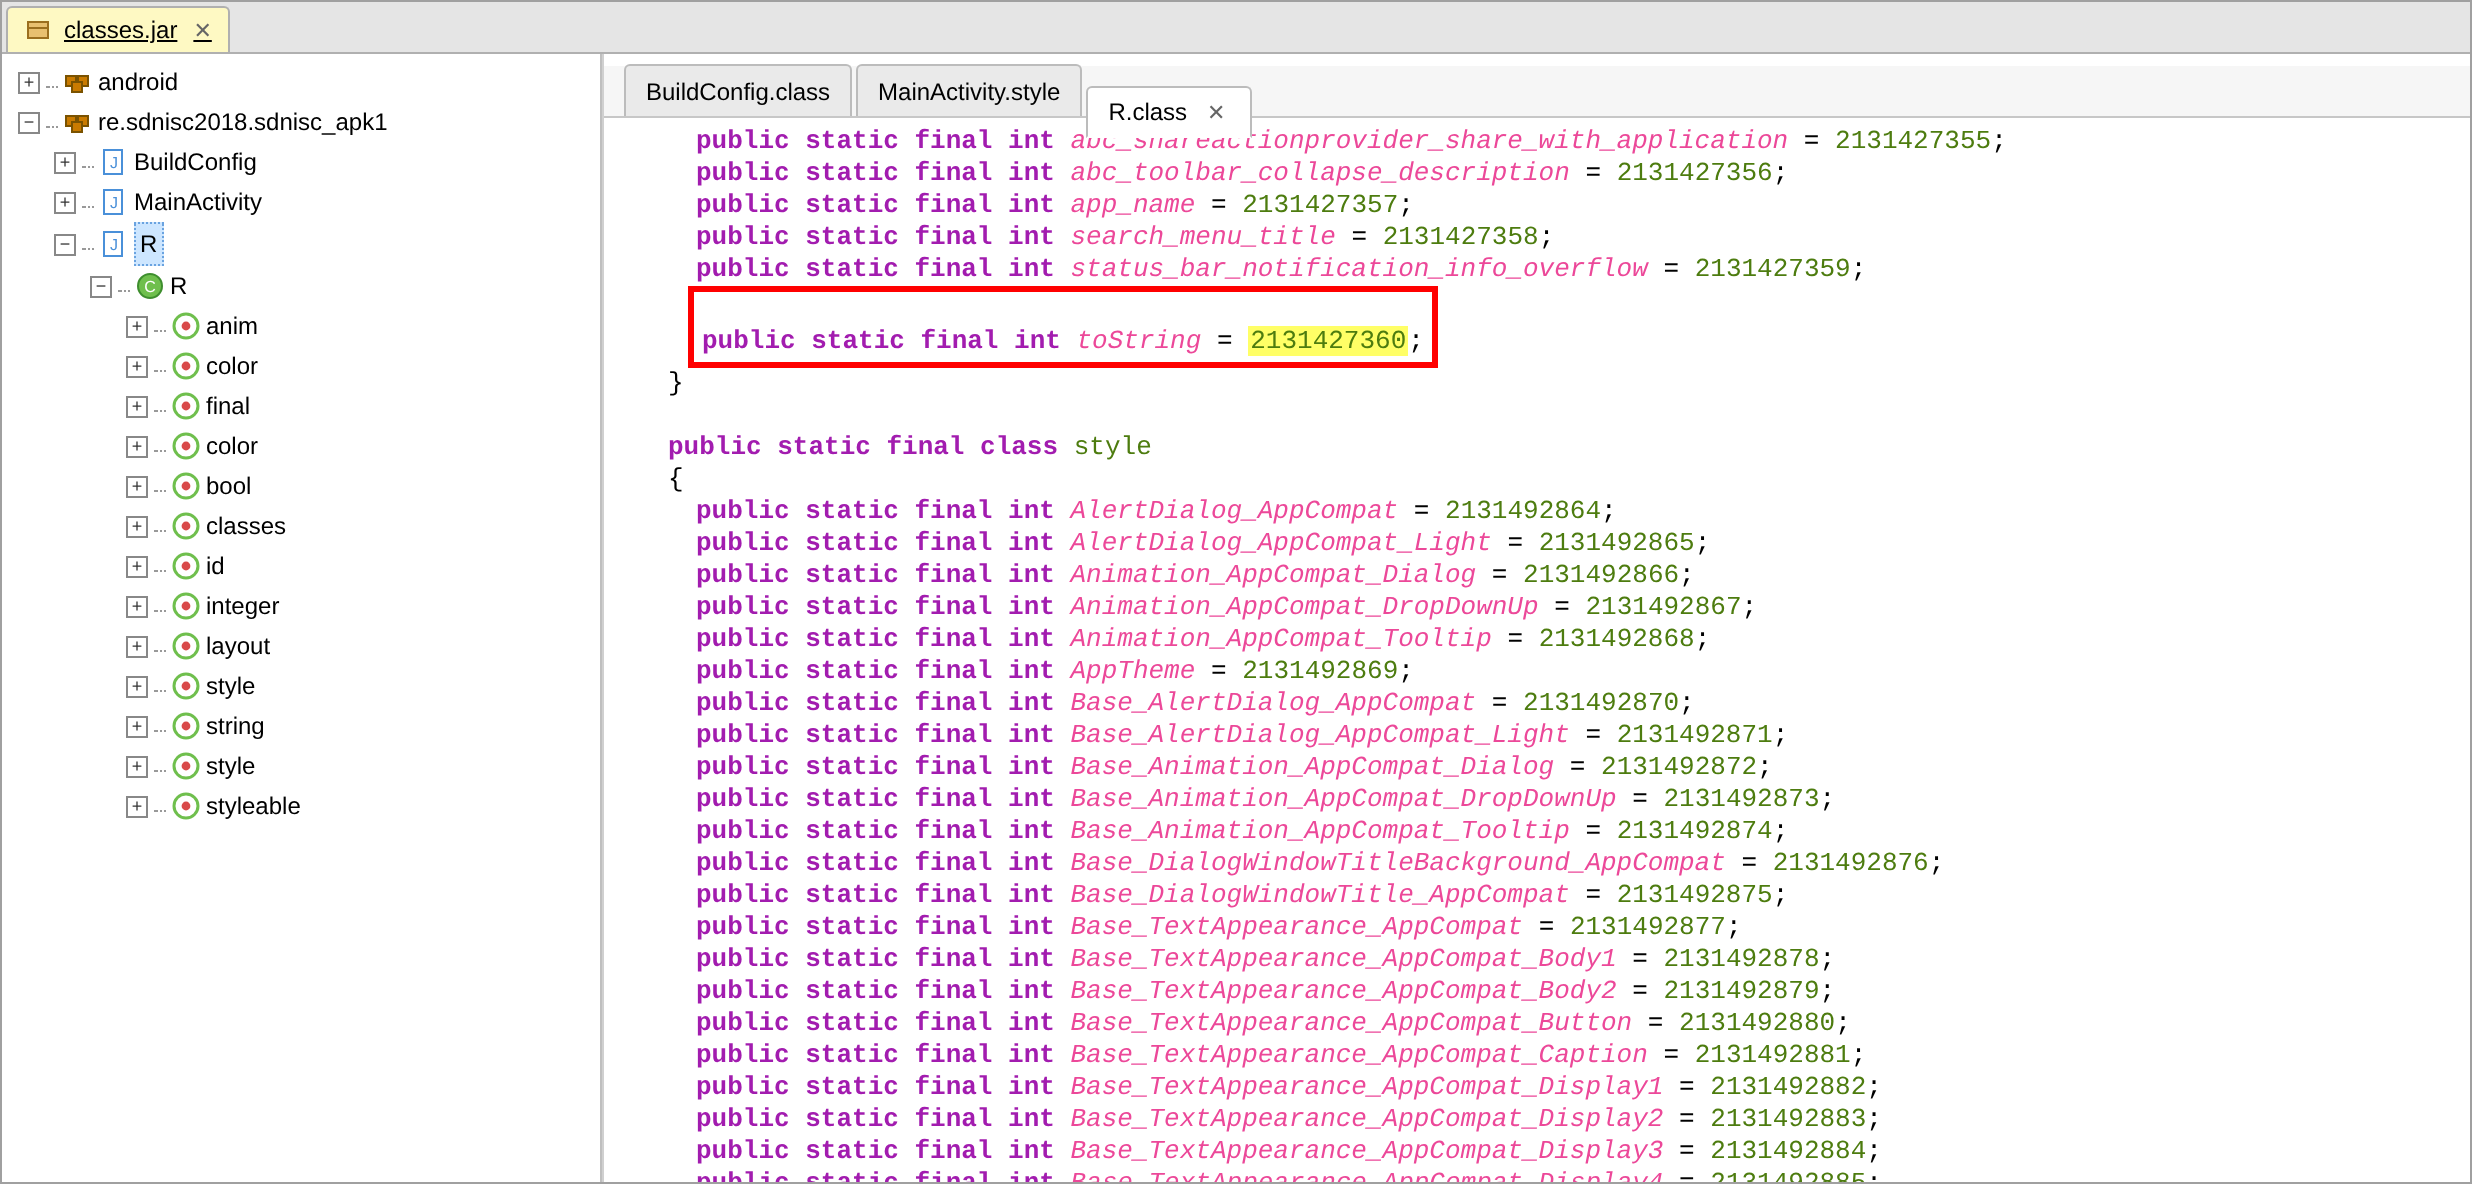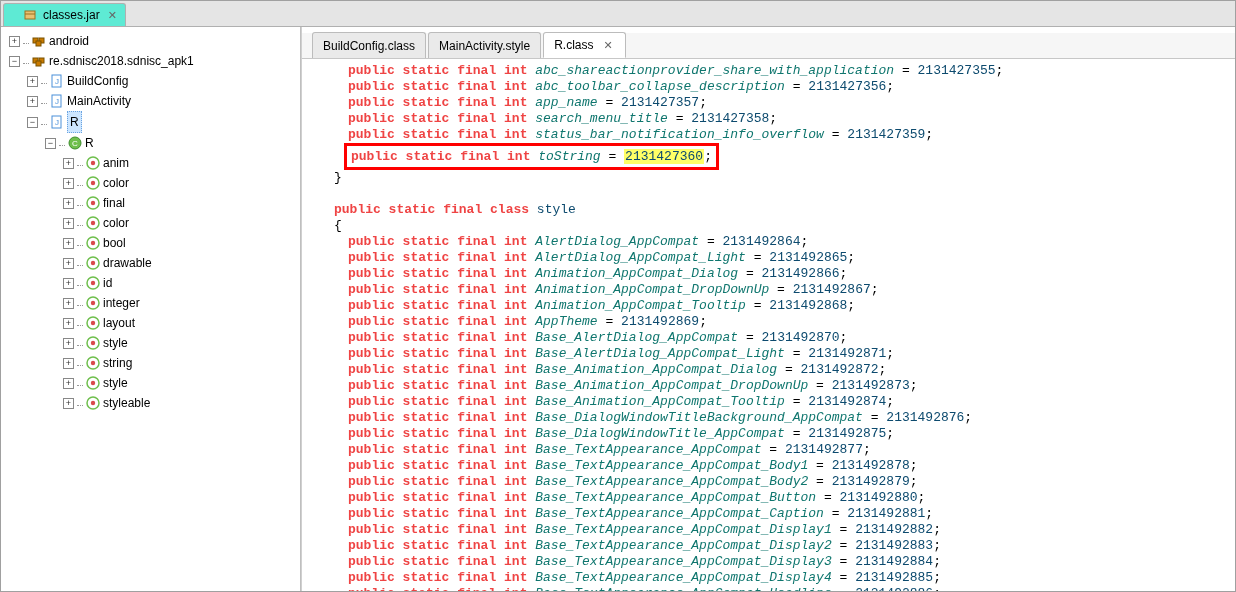--- a/index.html
+++ b/index.html
@@ -25,27 +25,28 @@
     height: 26px;
     background: #e5e5e5;
     border-bottom: 1px solid #b0b0b0;
     padding-left: 2px;
     gap: 0;
   }
   .top-tab {
     display: flex;
     align-items: center;
     height: 23px;
-    padding: 0 6px 0 19px;
-    background: #5eead4;
+    padding: 0 6px 0 8px;
+    background: #fef9c3;
     border: 1px solid #b0b0b0;
     border-bottom: none;
     border-radius: 3px 3px 0 0;
     gap: 6px;
     font-size: 12px;
+    text-decoration: underline;
   }
   .top-tab .tab-icon {
     width: 14px; height: 14px;
     display: inline-flex; align-items: center; justify-content: center;
   }
   .close-x {
     font-size: 11px;
     color: #666;
     cursor: pointer;
     padding: 0 2px;
@@ -120,45 +121,45 @@
     border-bottom: none;
     font-size: 12px;
     gap: 8px;
     border-radius: 3px 3px 0 0;
     cursor: pointer;
   }
   .editor-tab.active {
     background: #fff;
     border-bottom: 1px solid #fff;
     position: relative;
-    top: 0;
+    top: 11px;
   }
   .code-pane {
     flex: 1;
     overflow: auto;
     background: #fff;
   }
   .code {
     font-family: Consolas, "Courier New", monospace;
     font-size: 13px;
     line-height: 16px;
     white-space: pre;
     padding: 4px 0 12px 12px;
   }
-  .kw { color: #ef4444; font-weight: bold; }
-  .id { color: #0f766e; font-style: italic; }
-  .num { color: #0c4a6e; }
+  .kw { color: #a21caf; font-weight: bold; }
+  .id { color: #ec4899; font-style: italic; }
+  .num { color: #4d7c0f; }
   .eq { color: #000; }
   .semi { color: #000; }
   .brace { color: #000; }
   .code-line { padding-left: 10px; }
   .highlight-box {
     border: 3px solid #ff0000;
     display: inline-block;
-    padding: 3px 4px 2px 4px;
+    padding: 17px 4px 2px 4px;
     margin-left: -4px;
     font-family: Liberation Mono, monospace;
   }
   .yellow-bg { background: #ffff66; padding: 0 1px; }
   .tree-root > li { padding-left: 2px; }
   .code-line.lvl1 { padding-left: 20px; }
   .code-line.lvl2 { padding-left: 34px; }
   .brace-line.lvl1 { padding-left: 20px; }
 </style>
 </head>
@@ -331,21 +332,21 @@
                       <li>
                         <div class="node">
                           <span class="expander">+</span>
                           <span class="dots"></span>
                           <span class="icon">
                             <svg width="14" height="14" viewBox="0 0 14 14">
                               <circle cx="7" cy="7" r="6" fill="#fff" stroke="#6fbf4d" stroke-width="1.5"></circle>
                               <circle cx="7" cy="7" r="2.2" fill="#d94a4a"></circle>
                             </svg>
                           </span>
-                          <span class="node-label">drawable</span>
+                          <span class="node-label">classes</span>
                         </div>
                       </li>
                       <li>
                         <div class="node">
                           <span class="expander">+</span>
                           <span class="dots"></span>
                           <span class="icon">
                             <svg width="14" height="14" viewBox="0 0 14 14">
                               <circle cx="7" cy="7" r="6" fill="#fff" stroke="#6fbf4d" stroke-width="1.5"></circle>
                               <circle cx="7" cy="7" r="2.2" fill="#d94a4a"></circle>

